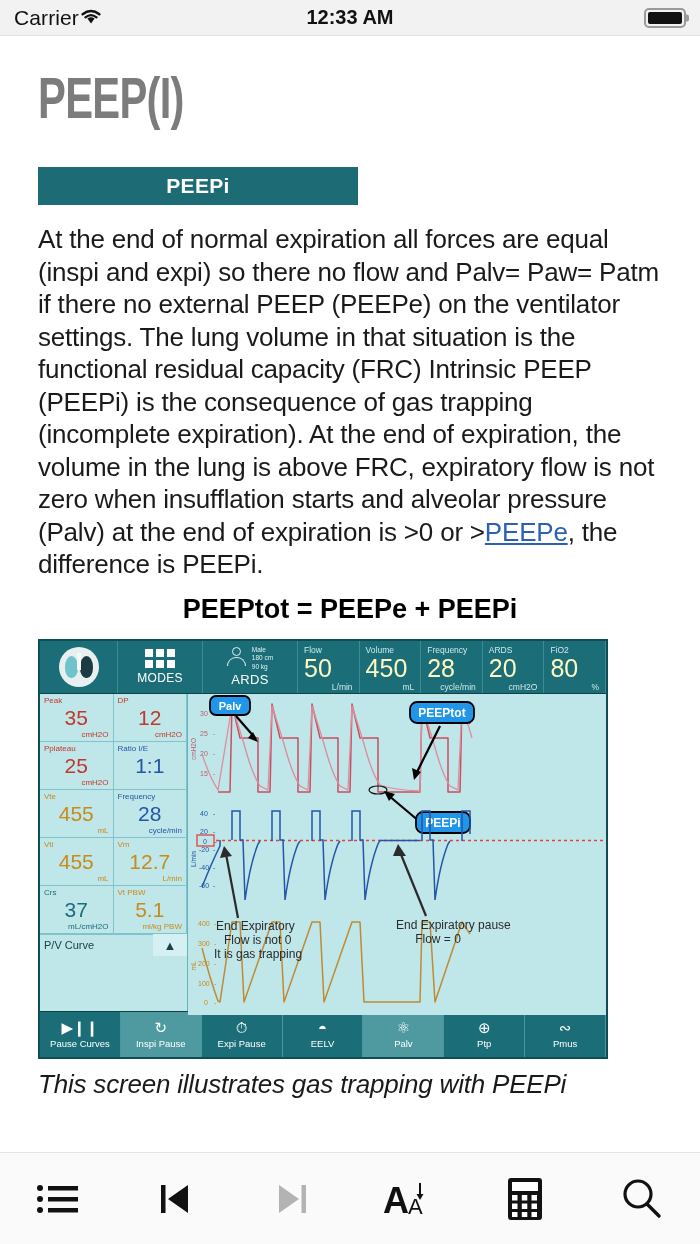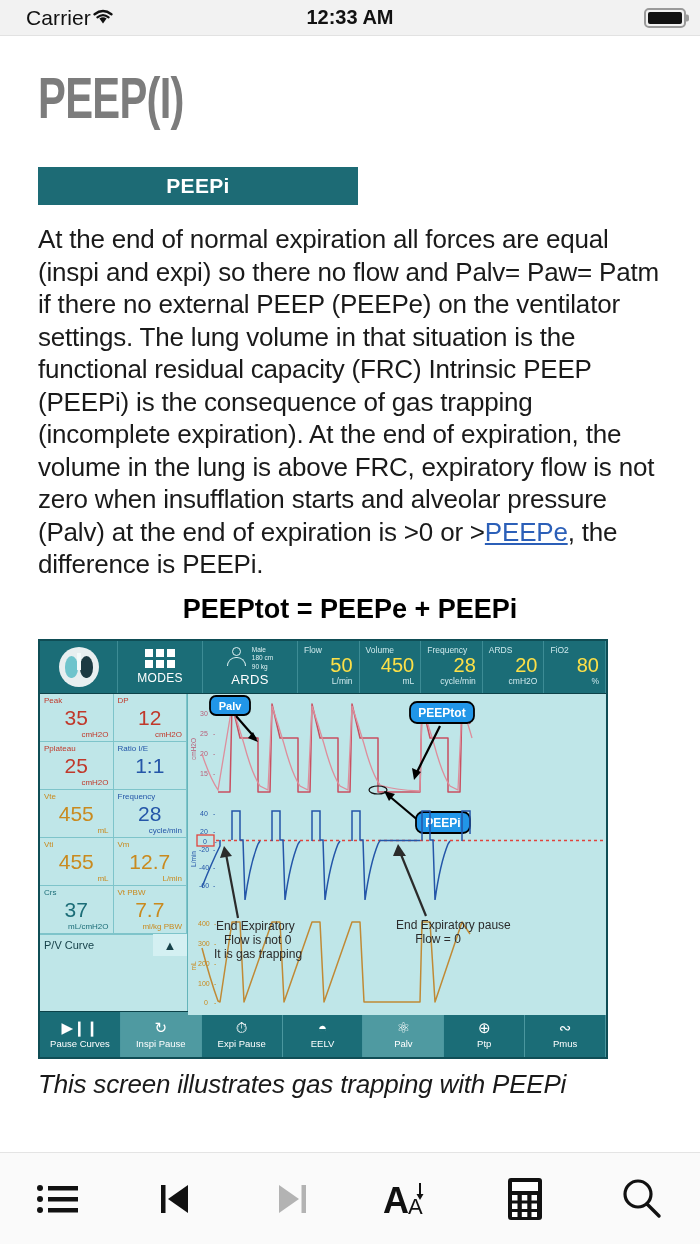--- a/index.html
+++ b/index.html
@@ -10,21 +10,21 @@
     overflow:hidden;
   }
   body { position:relative; }
 
   
   .statusbar{
     height:36px; background:#f2f2f2;
     display:flex; align-items:center; position:relative;
     border-bottom:1px solid #e2e2e2;
   }
-  .sb-left{ display:flex; align-items:center; margin-left:26px; }
+  .sb-left{ display:flex; align-items:center; margin-left:14px; }
   .sb-carrier{ font-size:21px; color:#111; letter-spacing:.1px;}
   .sb-time{
     position:absolute; left:0; right:0; text-align:center;
     font-size:20px; font-weight:bold; color:#111;
   }
   .sb-right{ position:absolute; right:14px; top:50%; transform:translateY(-50%); display:flex; align-items:center;}
   .battery{
     width:42px; height:20px; border:2px solid #9a9a9a; border-radius:5px;
     padding:2px; position:relative;
   }
@@ -108,21 +108,21 @@
   .pt-info{ font-size:6.5px; line-height:1.25; color:#dff2f3; text-align:left;}
   .pt-label{ font-size:13px; color:#ffffff; margin-top:1px; letter-spacing:.3px;}
 
   .vt-modes{ width:85px; flex-direction:column; }
   .modes-grid{ display:grid; grid-template-columns:repeat(3,8px); grid-gap:3px; margin-bottom:3px;}
   .modes-grid i{ width:8px;height:8px;background:#ffffff; display:block;}
   .modes-label{ font-size:12px; color:#ffffff; letter-spacing:.3px;}
 
   .vt-param{ flex:1; display:block; padding:4px 6px; }
   .vp-name{ font-size:8.5px; color:#cfeaed; text-align:left; }
-  .vp-val{ font-size:20px; color:#fde047; text-align:right; margin-top:-1px; }
+  .vp-val{ font-size:25px; color:#fef9c3; text-align:left; margin-top:-1px; }
   .vp-unit{ font-size:8.5px; color:#cfeaed; text-align:right; margin-top:-1px;}
 
   .vent-body{ display:flex; height:calc(100% - 53px - 46px); }
 
   .vent-left{ width:148px; border-right:1px solid #64b4ba; }
   .vl-grid{ display:grid; grid-template-columns:1fr 1fr; }
   .vl-cell{
     height:48px; border-right:1px solid #7ec4ca; border-bottom:1px solid #7ec4ca;
     padding:2px 4px; position:relative;
   }
@@ -324,21 +324,21 @@
             <div class="vl-val c-orange">12.7</div>
             <div class="vl-unit c-orange">L/min</div>
           </div>
           <div class="vl-cell">
             <div class="vl-name c-teal">Crs</div>
             <div class="vl-val c-teal">37</div>
             <div class="vl-unit c-teal">mL/cmH2O</div>
           </div>
           <div class="vl-cell">
             <div class="vl-name c-orange">Vt PBW</div>
-            <div class="vl-val c-orange">7.7</div>
+            <div class="vl-val c-orange">5.1</div>
             <div class="vl-unit c-orange">ml/kg PBW</div>
           </div>
         </div>
         <div class="pv-row">
           <span>P/V Curve</span>
           <span class="pv-chev">▲</span>
         </div>
       </div>
 
       <div class="vent-waves">

